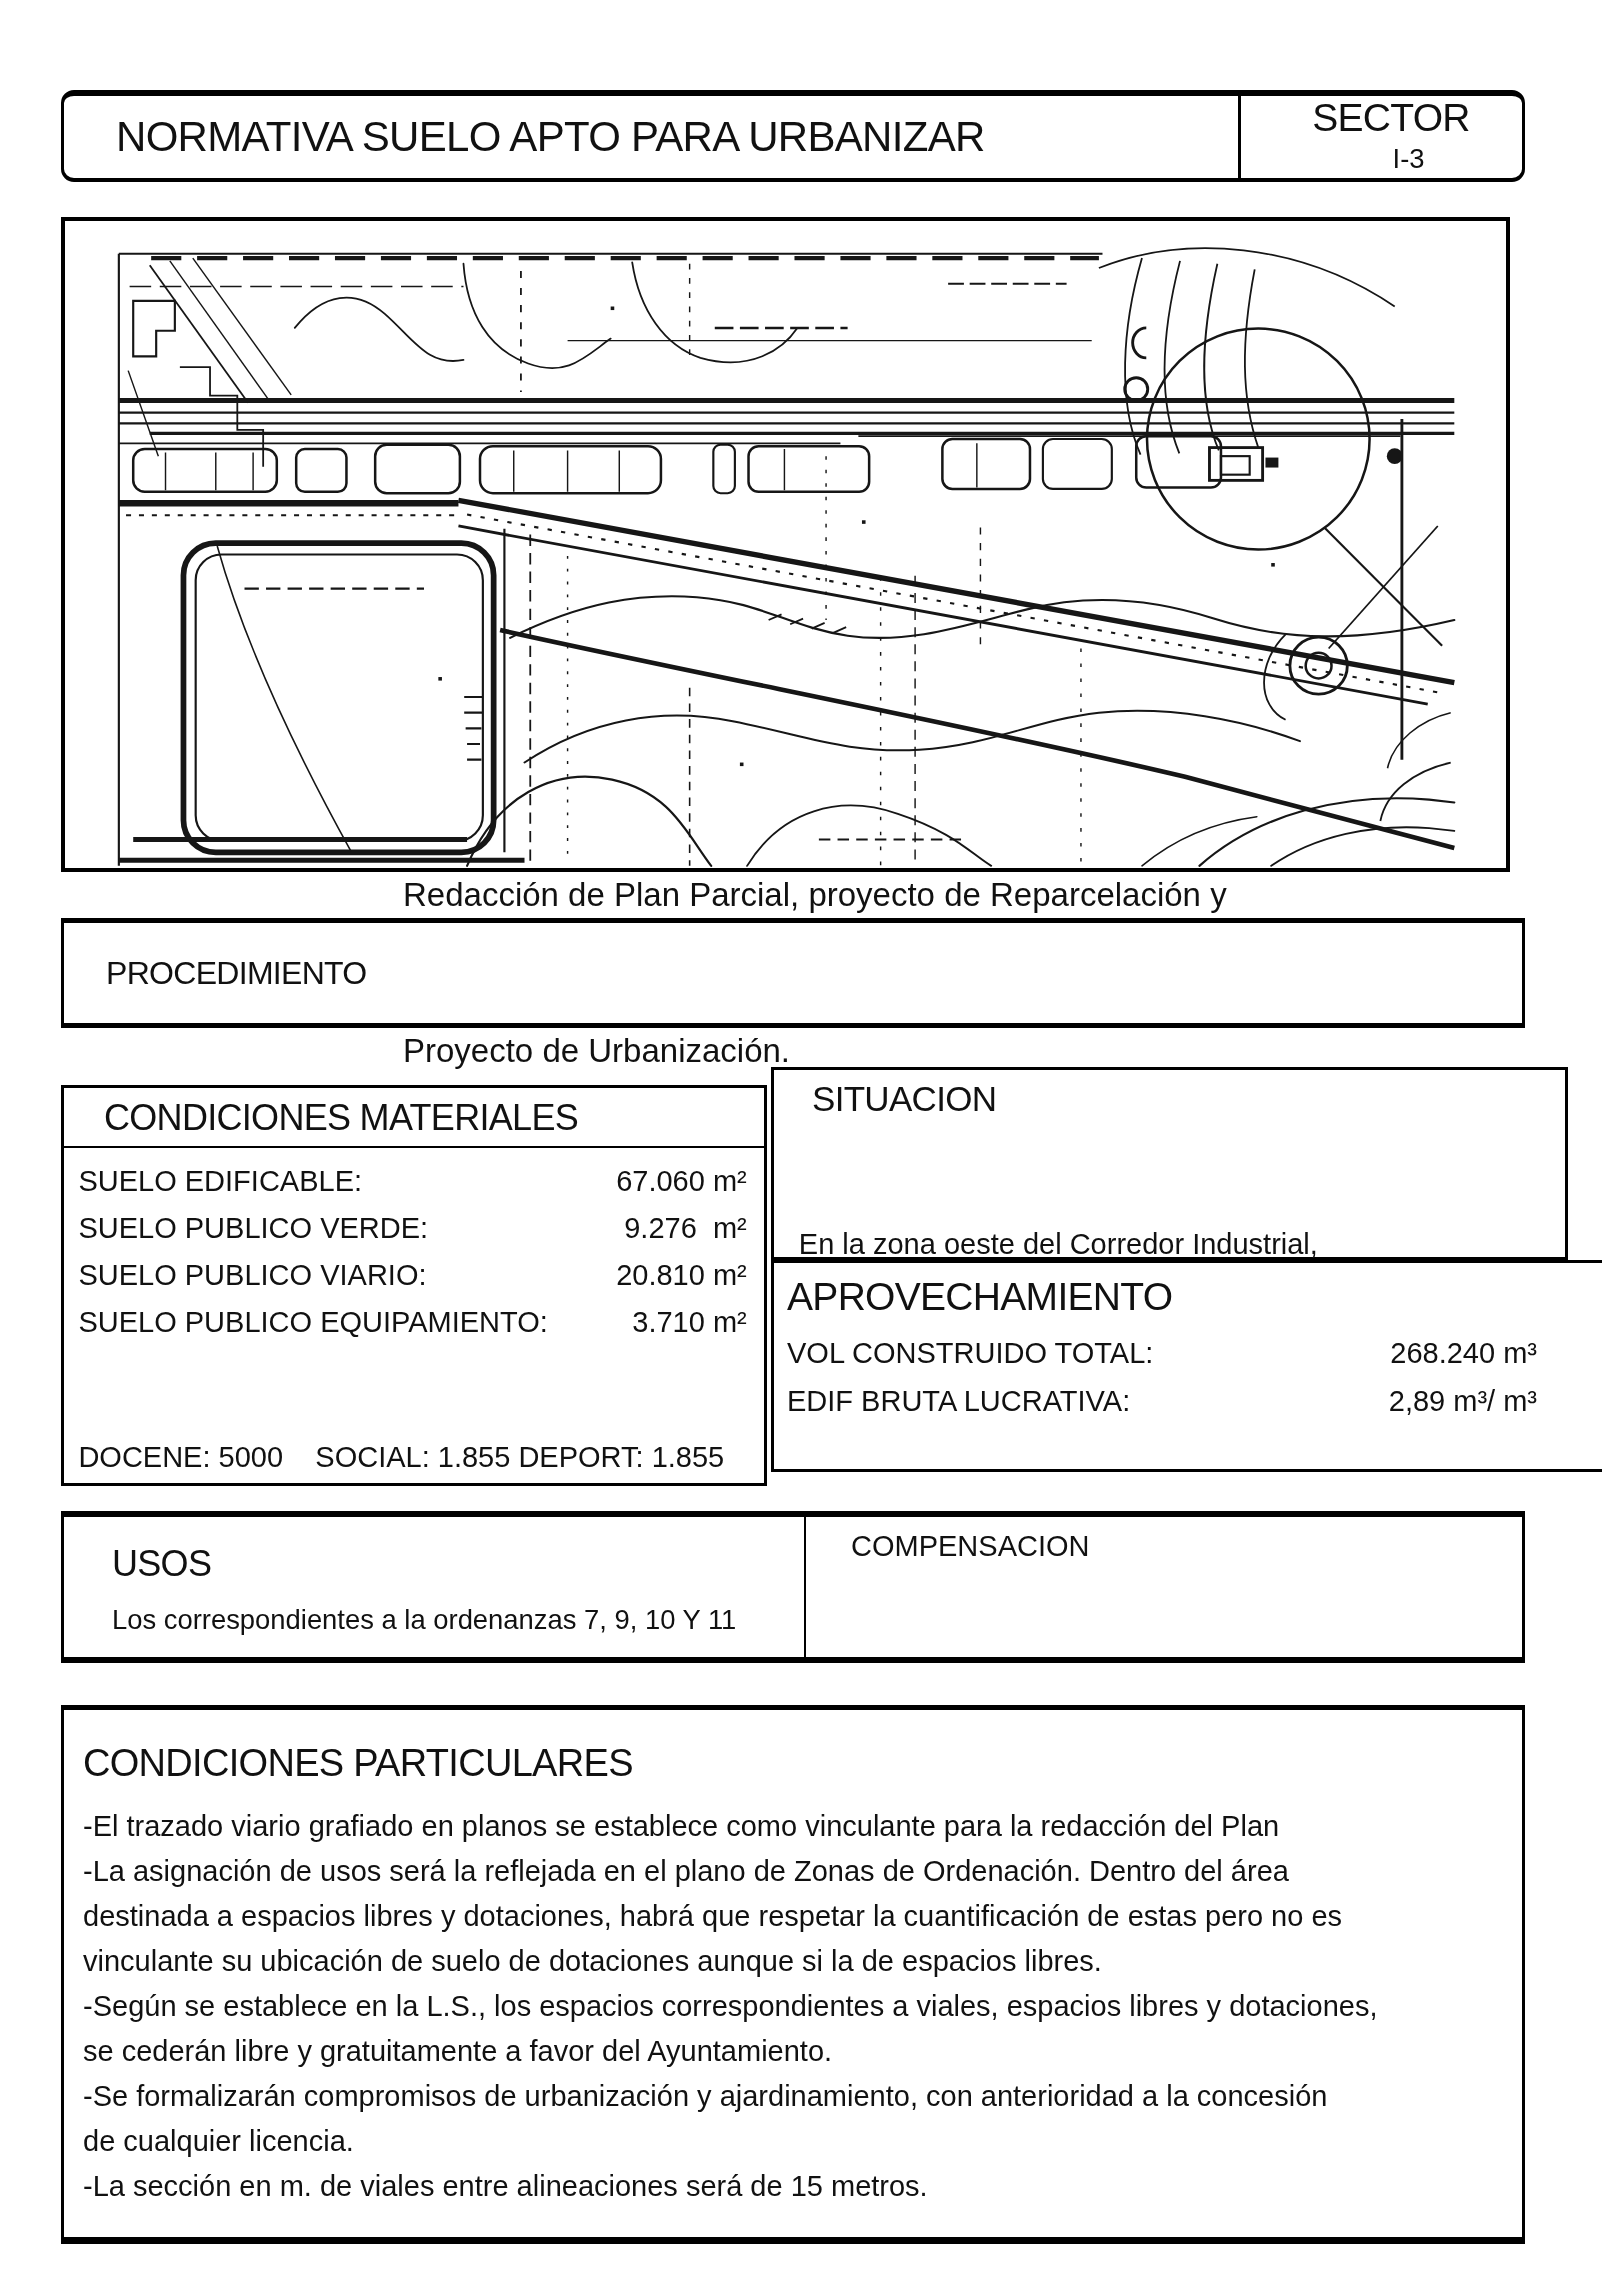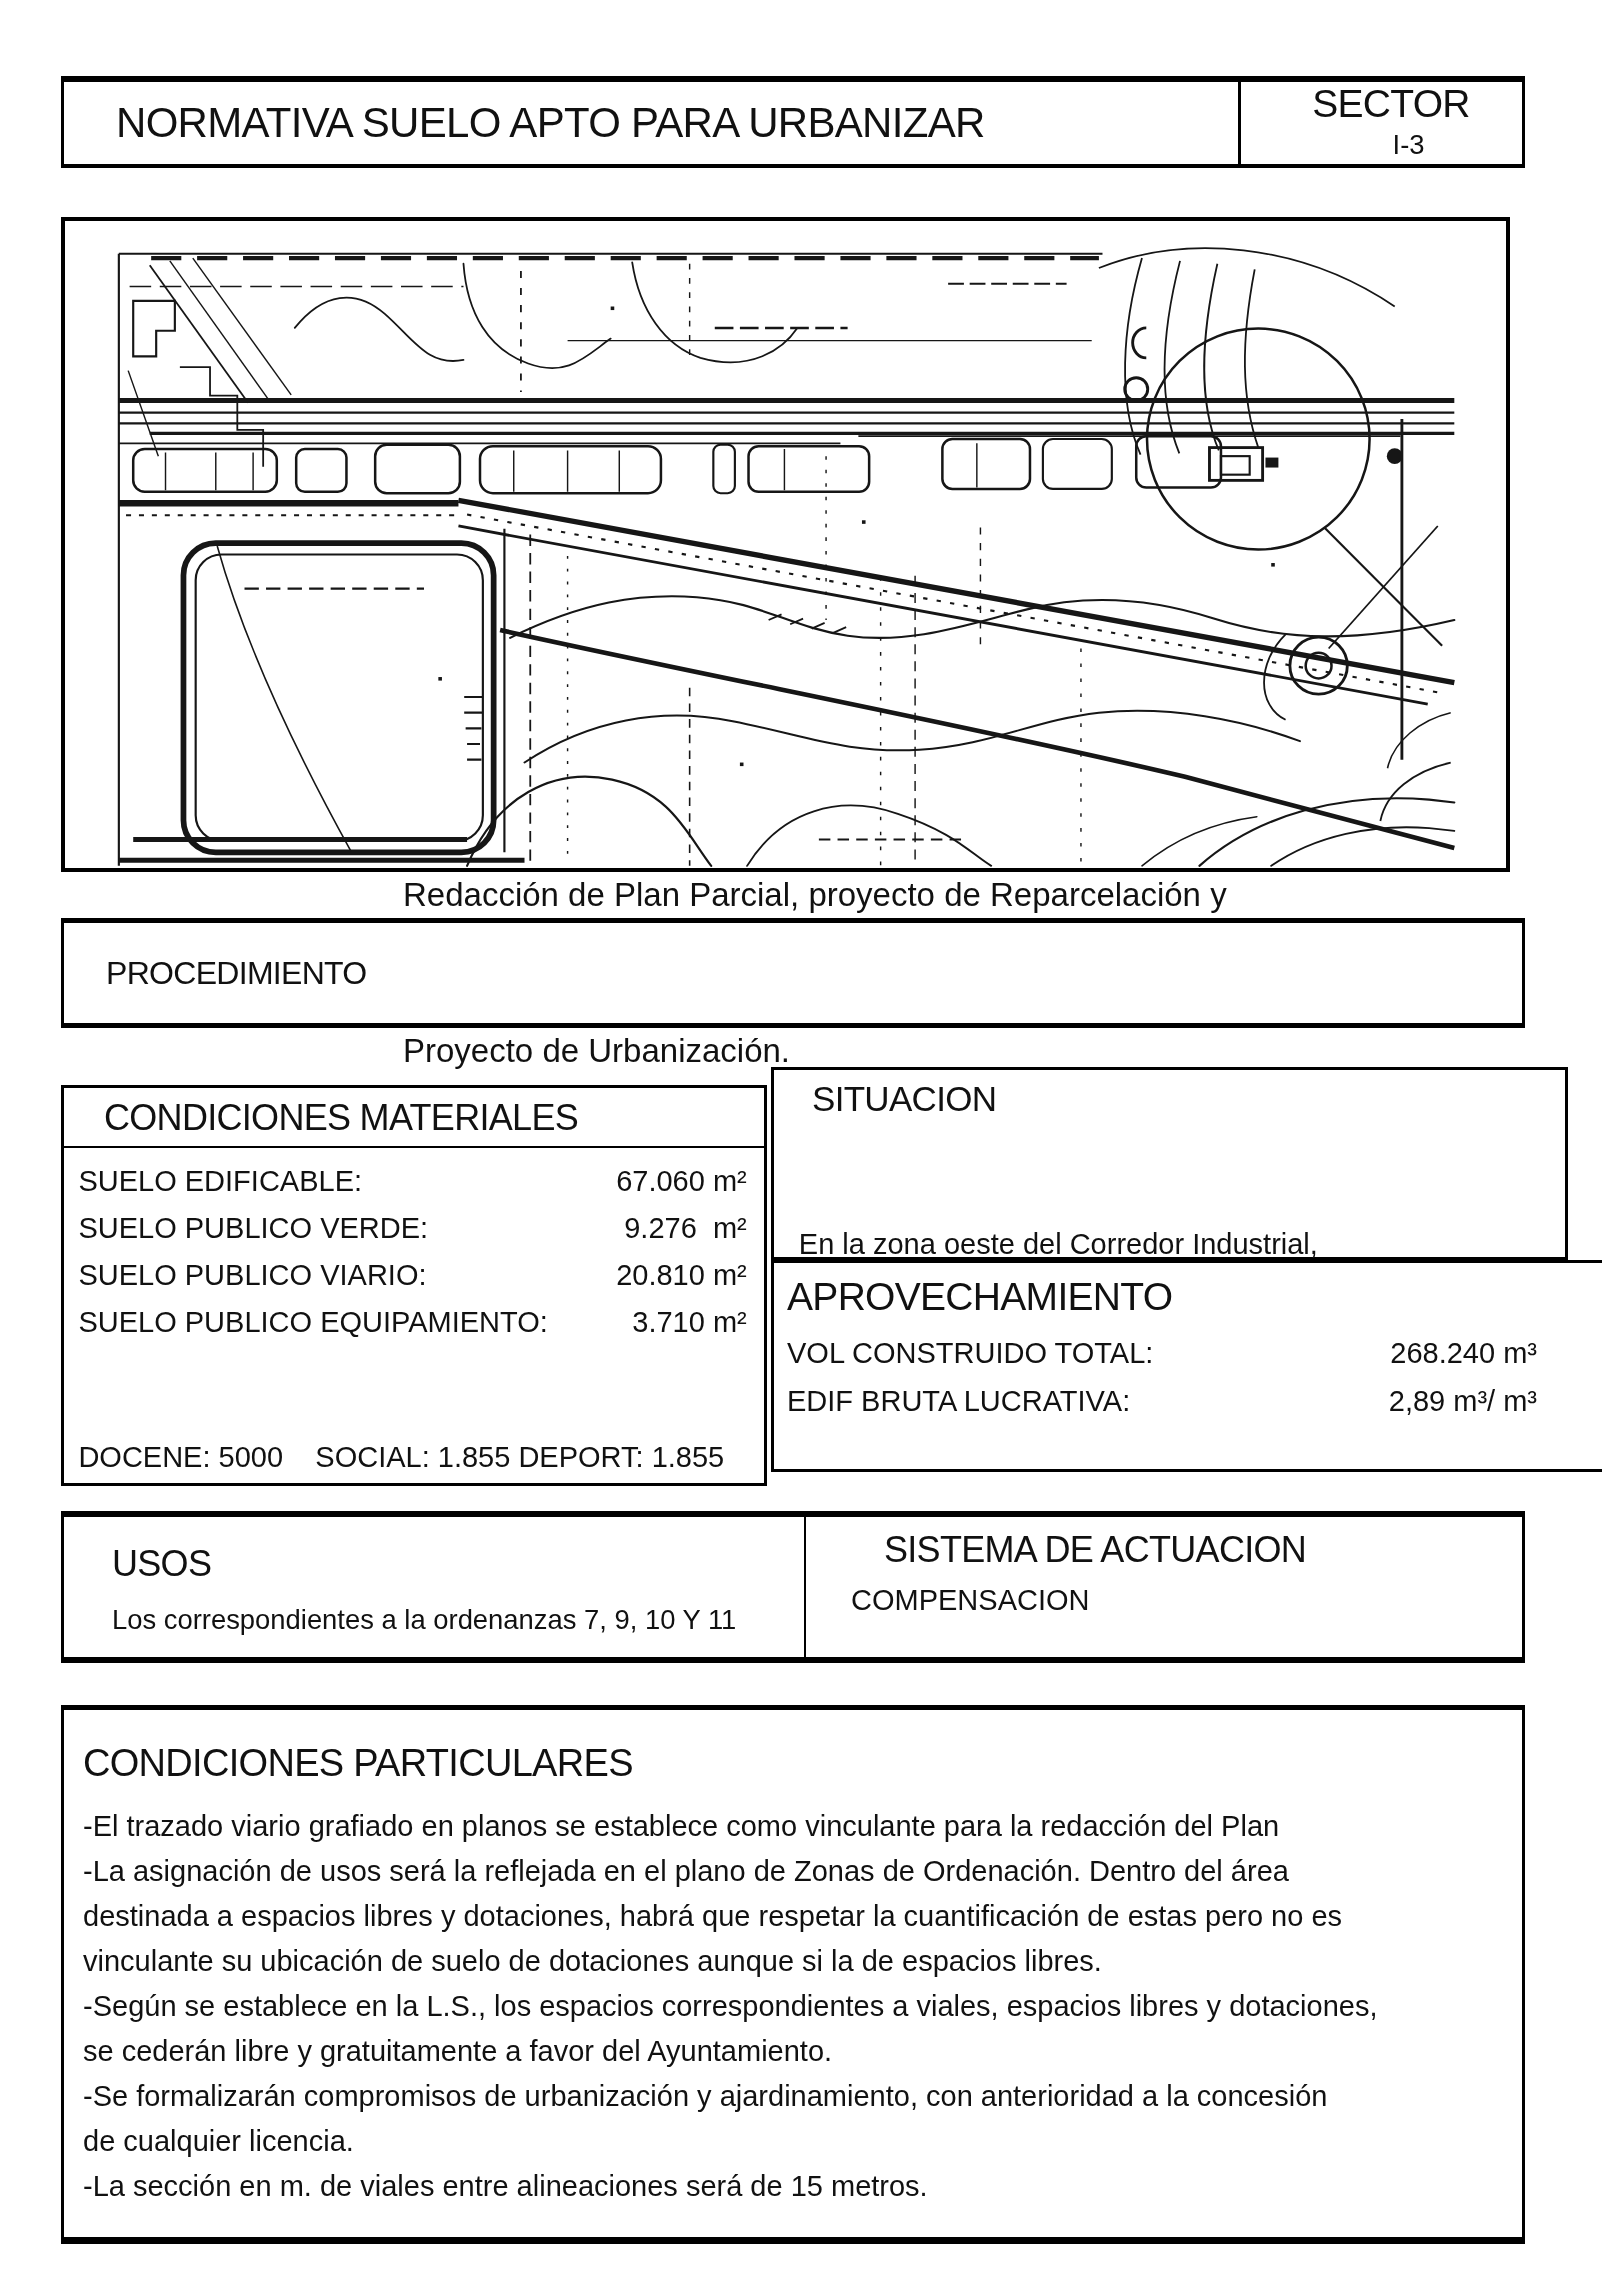--- a/index.html
+++ b/index.html
@@ -1,21 +1,21 @@
 <!DOCTYPE html>
 <html style="font-size:11.5px"><head>
 <meta charset="utf-8">
 <style>
   html,body{margin:0;padding:0;background:#ffffff;}
   .page{position:relative;width:1603px;height:2295px;background:#ffffff;
         font-family:"Liberation Sans", sans-serif;color:#111;overflow:hidden;}
   .box{position:absolute;border:3.6px solid #000;background:#fff;box-sizing:border-box;}
 
   
-  .header{left:61px;top:76px;width:1464px;height:92px;border-top-width:6.5px;border-bottom-width:4.3px;display:flex;}
+  .header{left:61px;top:90px;width:1464px;height:92px;border-top-width:6.5px;border-bottom-width:4.3px;display:flex;border-radius:13px;}
   .header-title{flex:1;display:flex;align-items:center;padding-left:52px;font-size:42px;letter-spacing:-0.7px;white-space:nowrap;}
   .header-sector{width:284px;border-left:3.6px solid #000;display:flex;align-items:center;padding-left:19px;box-sizing:border-box;flex-direction:column;}
   .sector-label{font-size:39px;letter-spacing:-0.7px;}
   .sector-value{font-size:27.4px;margin-left:35px;margin-top:3px;}
 
   
   .map{left:61px;top:217px;width:1449px;height:655px;border-width:4.3px;}
   .map svg{display:block;width:100%;height:100%;}
   .map svg *{stroke:#161616;fill:none;}
   .map svg .fill{fill:#161616;stroke:none;}
@@ -229,21 +229,20 @@
       </div>
     </div>
   </div>
 
   <div class="box usos">
     <div class="usos-left">
       <div class="usos-title">USOS</div>
       <div class="usos-text">Los correspondientes a la ordenanzas 7, 9, 10 Y 11</div>
     </div>
     <div class="usos-right">
-      <div class="sistema-title">SISTEMA DE ACTUACION</div>
       <div class="sistema-value">COMPENSACION</div>
     </div>
   </div>
 
   <div class="box part">
     <div class="part-title">CONDICIONES PARTICULARES</div>
     <div class="part-lines">
       <div class="part-line">-El trazado viario grafiado en planos se establece como vinculante para la redacción del Plan</div>
       <div class="part-line">-La asignación de usos será la reflejada en el plano de Zonas de Ordenación. Dentro del área</div>
       <div class="part-line">destinada a espacios libres y dotaciones, habrá que respetar la cuantificación de estas pero no es</div>

